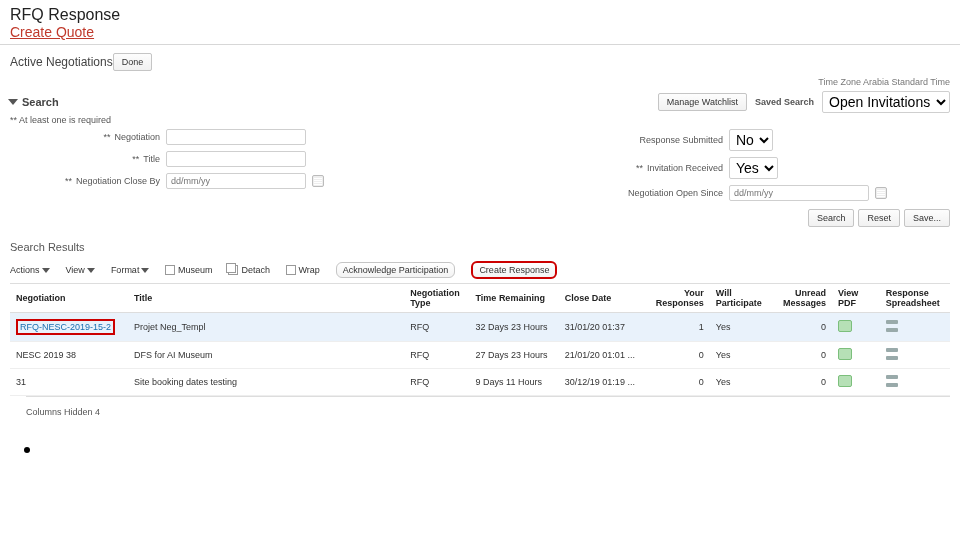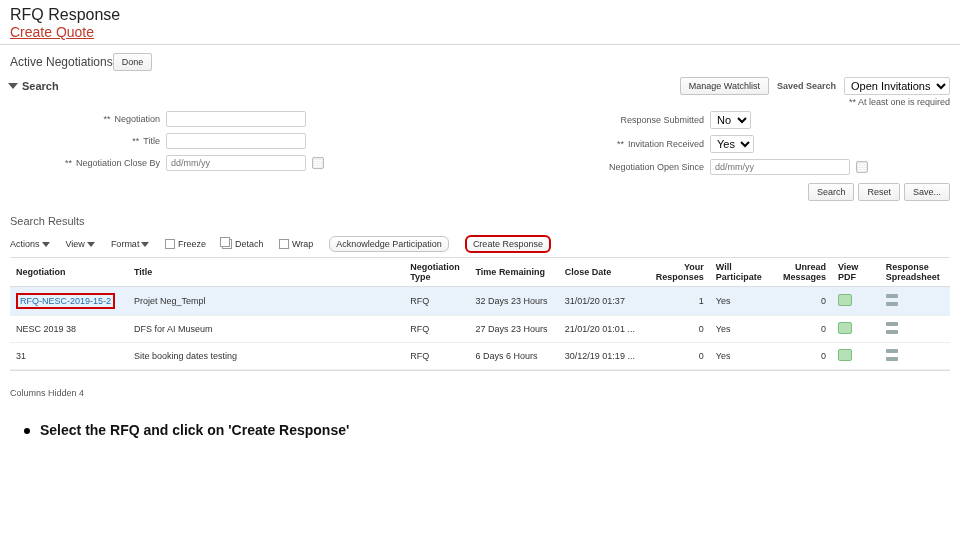--- a/index.html
+++ b/index.html
@@ -71,28 +71,27 @@
     padding:4px 0;
   }
   .twisty {
     width:0;height:0;
     border-top:5px solid transparent;
     border-bottom:5px solid transparent;
     border-right:6px solid #555;
     transform: rotate(-90deg);
   }
   .search-req {
-    text-align:right;
     font-size:9px;
     color:#555;
     padding:0 0 4px 0;
   }
   .search-grid {
     display:flex;
-    gap:60px;
+    gap:79px;
     padding:0 10px 6px 10px;
     align-items:flex-start;
   }
   .col { display:flex; flex-direction:column; gap:6px; }
   .field { display:flex; align-items:center; gap:6px; }
   .field label {
     text-align:right;
     width:140px;
     font-size:9px;
     color:#555;
@@ -100,21 +99,21 @@
   .req-mark { color:#555; padding-right:4px; }
   input[type="text"] {
     font-size:9px;
     padding:2px 4px;
     border:1px solid #cfcfcf;
     border-radius:2px;
     width:140px;
     background:#fff;
   }
   select {
-    font-size:11px;
+    font-size:14px;
     padding:1px 2px;
     border:1px solid #cfcfcf;
     border-radius:2px;
     background:#fff;
   }
   .date-icon {
     width:12px;height:12px;
     border:1px solid #bbb;
     border-radius:2px;
     position:relative;
@@ -168,21 +167,21 @@
     background:#b6e0b6;border:1px solid #7cbf7c;border-radius:2px;
   }
   .ss-icon{
     display:inline-block;width:12px;height:12px;position:relative;
   }
   .ss-icon::before,.ss-icon::after{
     content:"";position:absolute;left:0;right:0;height:4px;background:#9aa;border-radius:1px;
   }
   .ss-icon::before{top:0;} .ss-icon::after{bottom:0;}
   .hidden-cols{
-    font-size:9px;color:#555;padding:17px 0 0 0;border-top:1px solid #ddd;
+    font-size:9px;color:#555;padding:10px 0 0 0;border-top:1px solid #ddd;margin-left:16px;
   }
   .instruction{
     font-size:14px;font-weight:bold;color:#111;padding:22px 6px 0 24px;
   }
   .instruction .bullet{display:inline-block;width:6px;height:6px;background:#000;border-radius:50%;vertical-align:middle;margin-right:10px;}
   .caret-down{
     display:inline-block;width:0;height:0;border-left:4px solid transparent;border-right:4px solid transparent;border-top:5px solid #555;margin-left:2px;vertical-align:middle;
   }
   .checkbox{display:inline-block;width:10px;height:10px;border:1px solid #999;background:#fff;vertical-align:middle;}
   .detach-ico{display:inline-block;width:10px;height:10px;border:1px solid #999;position:relative;vertical-align:middle;margin-right:3px;}
@@ -196,20 +195,23 @@
 <div class="doc-heading">RFQ Response</div>
 <div class="doc-subheading">Create Quote</div>
 
 <div class="app-frame">
 
   <div class="topbar">
     <div class="page-title">Active Negotiations</div>
     <span class="btn">Done</span>
   </div>
 
+  <div class="top-right-line">
+    <span class="muted">Time Zone  Arabia Standard Time</span>
+  </div>
 
   <div style="display:flex;justify-content:space-between;align-items:center;">
     <div class="section-head">
       <span class="twisty"></span>
       <span style="font-weight:bold">Search</span>
     </div>
     <div class="top-right-line" style="gap:8px;">
       <span class="btn">Manage Watchlist</span>
       <span style="font-weight:bold">Saved Search</span>
       <select>
@@ -258,21 +260,21 @@
     <span class="btn">Reset</span>
     <span class="btn">Save...</span>
   </div>
 
   <div class="results-header">Search Results</div>
 
   <div class="toolbar">
     <span><span>Actions</span><span class="caret-down"></span></span>
     <span><span>View</span><span class="caret-down"></span></span>
     <span><span>Format</span><span class="caret-down"></span></span>
-    <span><span class="checkbox"></span> <span>Freeze</span></span>
+    <span><span class="checkbox"></span> <span>Museum</span></span>
     <span><span class="detach-ico"></span><span>Detach</span></span>
     <span><span class="checkbox"></span> <span>Wrap</span></span>
     <span class="btn-sm">Acknowledge Participation</span>
     <span class="btn-sm btn-highlight">Create Response</span>
   </div>
 
   <table class="tbl">
     <thead>
       <tr>
         <th style="width:90px">Negotiation</th>
@@ -309,30 +311,30 @@
         <td class="td-right link-cell">0</td>
         <td>Yes</td>
         <td class="td-right link-cell">0</td>
         <td><span class="pdf-icon"></span></td>
         <td><span class="ss-icon"></span></td>
       </tr>
       <tr>
         <td class="link-cell">31</td>
         <td>Site booking dates testing</td>
         <td>RFQ</td>
-        <td>6 Days 6 Hours</td>
+        <td>9 Days 11 Hours</td>
         <td>30/12/19 01:19 ...</td>
         <td class="td-right link-cell">0</td>
         <td>Yes</td>
         <td class="td-right link-cell">0</td>
         <td><span class="pdf-icon"></span></td>
         <td><span class="ss-icon"></span></td>
       </tr>
     </tbody>
   </table>
 
   <div class="hidden-cols">Columns Hidden  4</div>
 
 </div>
 
 <div class="instruction">
-  <span class="bullet"></span><span>Select the RFQ and click on 'Create Response'</span>
+  <span class="bullet"></span>
 </div>
 
 </body></html>

